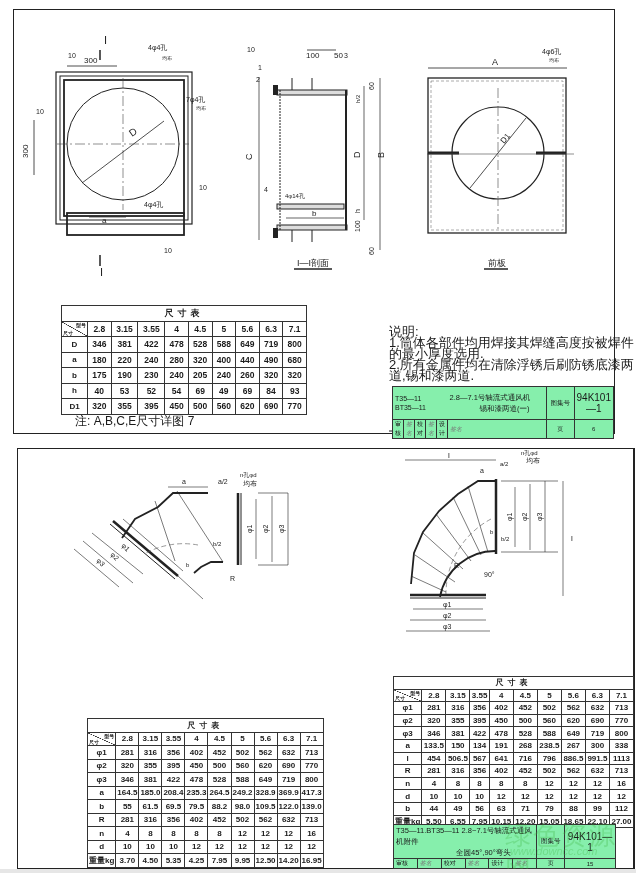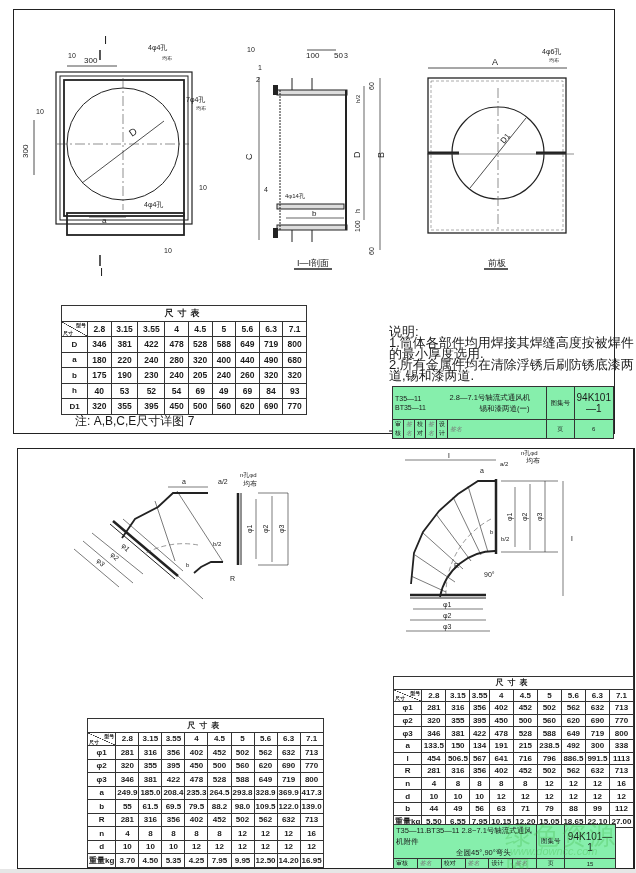--- a/index.html
+++ b/index.html
@@ -403,26 +403,26 @@
         <td>422</td>
         <td>478</td>
         <td>528</td>
         <td>588</td>
         <td>649</td>
         <td>719</td>
         <td>800</td>
       </tr>
       <tr>
         <td class="rowhead">a</td>
-        <td>249.9</td>
+        <td>164.5</td>
         <td>185.0</td>
         <td>208.4</td>
         <td>235.3</td>
         <td>264.5</td>
-        <td>293.8</td>
+        <td>249.2</td>
         <td>328.9</td>
         <td>369.9</td>
         <td>417.3</td>
       </tr>
       <tr>
         <td class="rowhead">b</td>
         <td>55</td>
         <td>61.5</td>
         <td>69.5</td>
         <td>79.5</td>
@@ -540,23 +540,23 @@
         <td>649</td>
         <td>719</td>
         <td>800</td>
       </tr>
       <tr>
         <td class="rowhead">a</td>
         <td>133.5</td>
         <td>150</td>
         <td>134</td>
         <td>191</td>
-        <td>215</td>
+        <td>268</td>
         <td>238.5</td>
-        <td>492</td>
+        <td>267</td>
         <td>300</td>
         <td>338</td>
       </tr>
       <tr>
         <td class="rowhead">l</td>
         <td>454</td>
         <td>506.5</td>
         <td>567</td>
         <td>641</td>
         <td>716</td>

